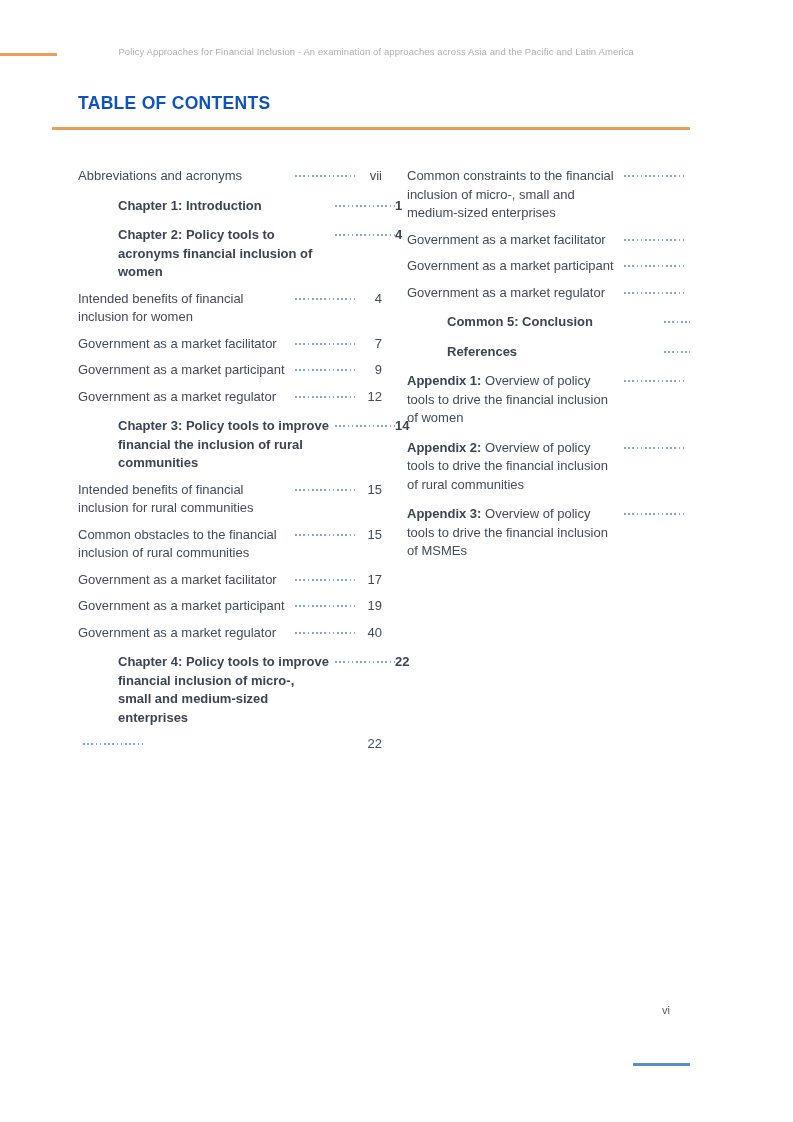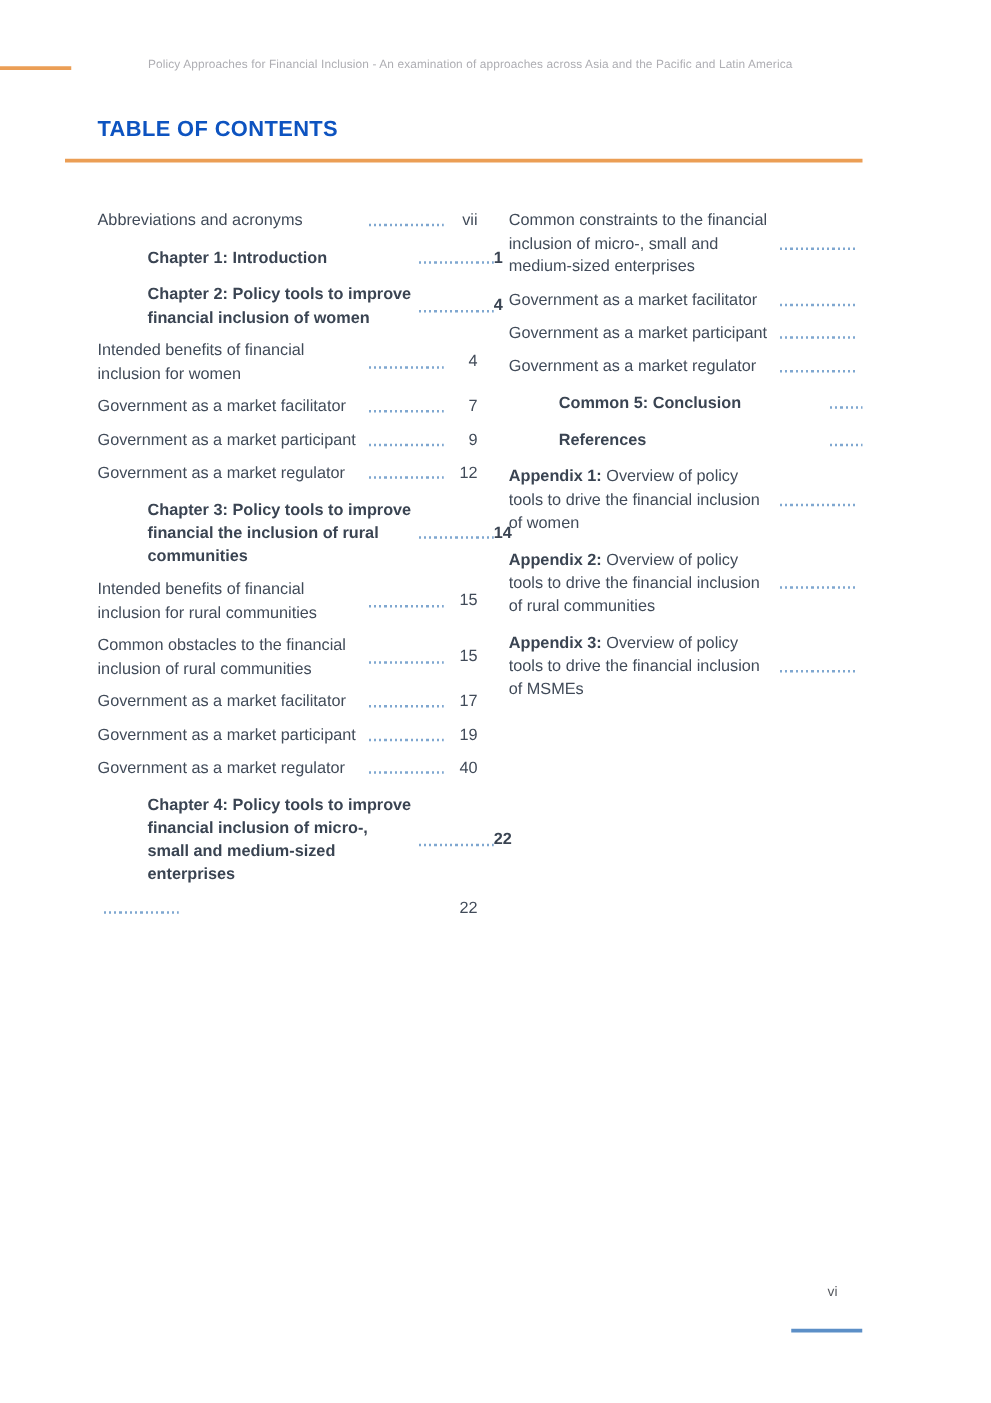--- a/index.html
+++ b/index.html
@@ -41,21 +41,21 @@
   .toc {
     position: absolute;
     left: 78px; top: 167px;
     width: 634px;
     display: flex;
     gap: 25px;
   }
   .toc-col { width: 304px; flex: 0 0 304px; }
   .toc-row {
     display: flex;
-    align-items: center;
+    align-items: flex-start;
     margin-bottom: 8px;
     font-size: 13px;
     line-height: 18.5px;
     color: #414b59;
   }
   .toc-row.chapter {
     font-weight: bold;
     color: #3a4452;
     margin-top: 11px;
     margin-left: 40px;
@@ -69,21 +69,21 @@
     height: 2px;
     margin-top: 8px;
     margin-left: 5px;
   }
   .toc-page {
     flex: 1 1 auto;
     text-align: right;
   }
   .footer-page-num {
     position: absolute;
-    top: 1028px; right: 20px;
+    top: 1004px; right: 20px;
     font-size: 11px;
     color: #55585e;
   }
   .footer-line {
     position: absolute;
     top: 1063px; right: 0;
     width: 57px; height: 3px;
   }
 </style>
 </head>
@@ -105,21 +105,21 @@
           <span class="toc-label">Abbreviations and acronyms</span>
           <span class="toc-leader" style="background: repeating-linear-gradient(to right, rgb(127, 167, 208) 0px, rgb(127, 167, 208) 1.7px, transparent 1.7px, transparent 4.2px);"></span>
           <span class="toc-page">vii</span>
         </div>
         <div class="toc-row chapter">
           <span class="toc-label">Chapter 1: Introduction</span>
           <span class="toc-leader" style="background: repeating-linear-gradient(to right, rgb(127, 167, 208) 0px, rgb(127, 167, 208) 1.7px, transparent 1.7px, transparent 4.2px);"></span>
           <span class="toc-page">1</span>
         </div>
         <div class="toc-row chapter">
-          <span class="toc-label">Chapter 2: Policy tools to improve financial inclusion of women</span>
+          <span class="toc-label">Chapter 2: Policy tools to acronyms financial inclusion of women</span>
           <span class="toc-leader" style="background: repeating-linear-gradient(to right, rgb(127, 167, 208) 0px, rgb(127, 167, 208) 1.7px, transparent 1.7px, transparent 4.2px);"></span>
           <span class="toc-page">4</span>
         </div>
         <div class="toc-row normal">
           <span class="toc-label">Intended benefits of financial inclusion for women</span>
           <span class="toc-leader" style="background: repeating-linear-gradient(to right, rgb(127, 167, 208) 0px, rgb(127, 167, 208) 1.7px, transparent 1.7px, transparent 4.2px);"></span>
           <span class="toc-page">4</span>
         </div>
         <div class="toc-row normal">
           <span class="toc-label">Government as a market facilitator</span>

